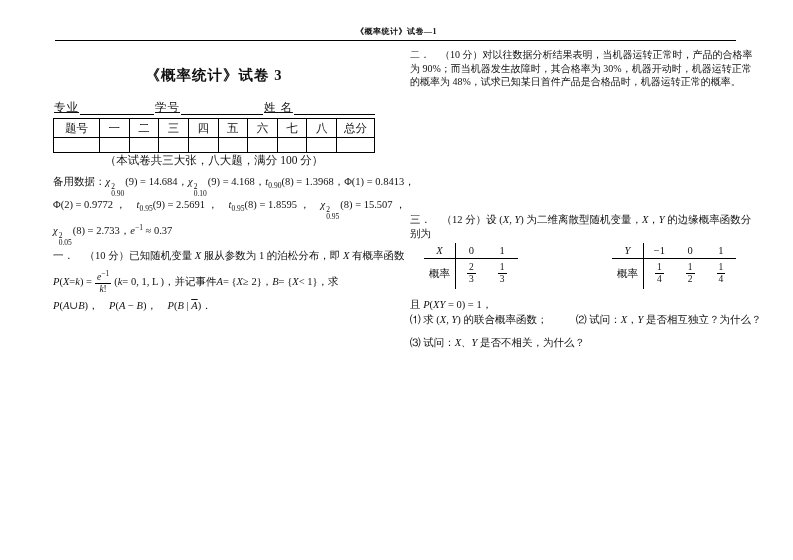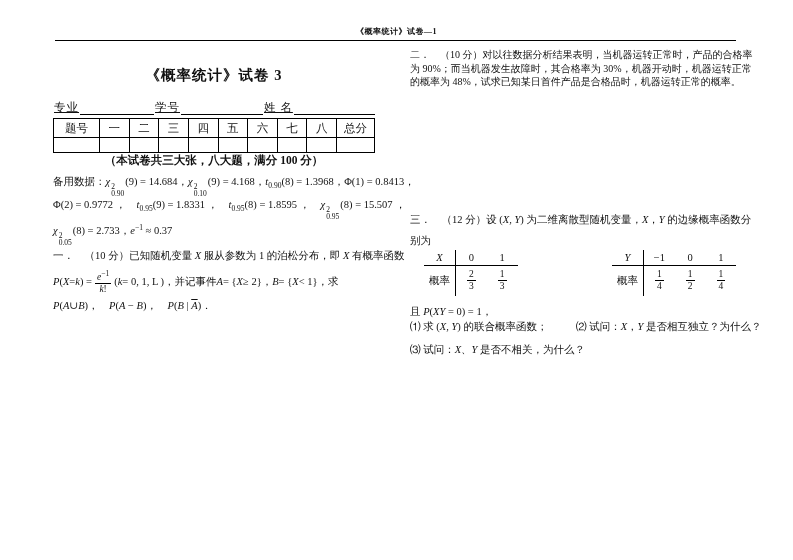--- a/index.html
+++ b/index.html
@@ -25,36 +25,36 @@
 
   table.score { position:absolute; top:118px; left:0; width:322px; border-collapse:collapse;
     table-layout:fixed; border:1.6px solid #000; }
   table.score td { border:1px solid #000; text-align:center; font-size:11.5px; padding:0; }
   table.score tr.hd td { height:19px; }
   table.score tr.em td { height:15px; }
   table.score td.c0 { width:46px; }
   table.score td.c9 { width:38px; }
 
   .note { position:absolute; top:153px; left:0; width:100%; text-align:center;
-    font-weight:bold; font-size:11.5px; white-space:nowrap; }
+    font-weight:normal; font-size:11.5px; white-space:nowrap; }
 
   .ref { position:absolute; top:170px; left:0; width:100%; font-size:10.5px; }
   .ref .ln { height:23px; line-height:23px; white-space:nowrap; }
 
   .q1 { position:absolute; top:249px; left:0; width:100%; font-size:10.5px; }
   .q1 .ln1 { line-height:14px; white-space:nowrap; }
   .q1 .ln2 { margin-top:5px; line-height:26px; white-space:nowrap; display:flex; align-items:center; }
   .q1 .ln3 { margin-top:3px; line-height:16px; white-space:nowrap; }
 
   .q2 { position:absolute; top:48px; left:0; width:100%; font-size:10px; }
   .q2 .ln { line-height:13.5px; white-space:nowrap; }
 
   .q3 { position:absolute; top:213px; left:0; width:100%; font-size:10.5px; }
   .q3 .h1 { line-height:14px; white-space:nowrap;text-align:right; }
-  .q3 .h2 { margin-top:7px; line-height:13px; }
+  .q3 .h2 { line-height:13px; }
   .q3 .tbls { position:relative; margin-top:3px; height:50px; }
   .q3 .tx { position:absolute; left:14px; top:0; }
   .q3 .ty { position:absolute; left:202px; top:0; }
   .q3 .cond { margin-top:4px; line-height:15px; white-space:nowrap; }
   .q3 .subs { margin-top:0; line-height:15px; white-space:nowrap; }
   .q3 .sub2 { margin-left:26px; }
   .q3 .sub3 { margin-top:8px; line-height:15px; white-space:nowrap; }
 
   table.dist { border-collapse:collapse; font-size:10.5px; }
   table.dist td { text-align:center; padding:0 8px; }
@@ -126,21 +126,21 @@
     <div class="note">（本试卷共三大张，八大题，满分 100 分）</div>
 
     <div class="ref">
       <div class="ln"><span>备用数据：</span><span class="mi">χ</span><span class="ss">
             <span>2</span>
             <span>0.90</span>
           </span><span>(9) = 14.684，</span><span class="mi">χ</span><span class="ss">
             <span>2</span>
             <span>0.10</span>
           </span><span>(9) = 4.168，</span><span class="mi">t</span><sub>0.90</sub><span>(8) = 1.3968，Φ(1) = 0.8413，</span></div>
-      <div class="ln"><span>Φ(2) = 0.9772 ，　</span><span class="mi">t</span><sub>0.95</sub><span>(9) = 1.8331 ，　</span><span class="mi">t</span><sub>0.95</sub><span>(8) = 1.8595 ，　</span><span class="mi">χ</span><span class="ss">
+      <div class="ln"><span>Φ(2) = 0.9772 ，　</span><span class="mi">t</span><sub>0.95</sub><span>(9) = 2.5691 ，　</span><span class="mi">t</span><sub>0.95</sub><span>(8) = 1.8595 ，　</span><span class="mi">χ</span><span class="ss">
             <span>2</span>
             <span>0.95</span>
           </span><span>(8) = 15.507 ，</span></div>
       <div class="ln"><span class="mi">χ</span><span class="ss">
             <span>2</span>
             <span>0.05</span>
           </span><span>(8) = 2.733，</span><span class="mi">e</span><sup>−1</sup><span> ≈ 0.37</span></div>
     </div>
 
     <div class="q1">

